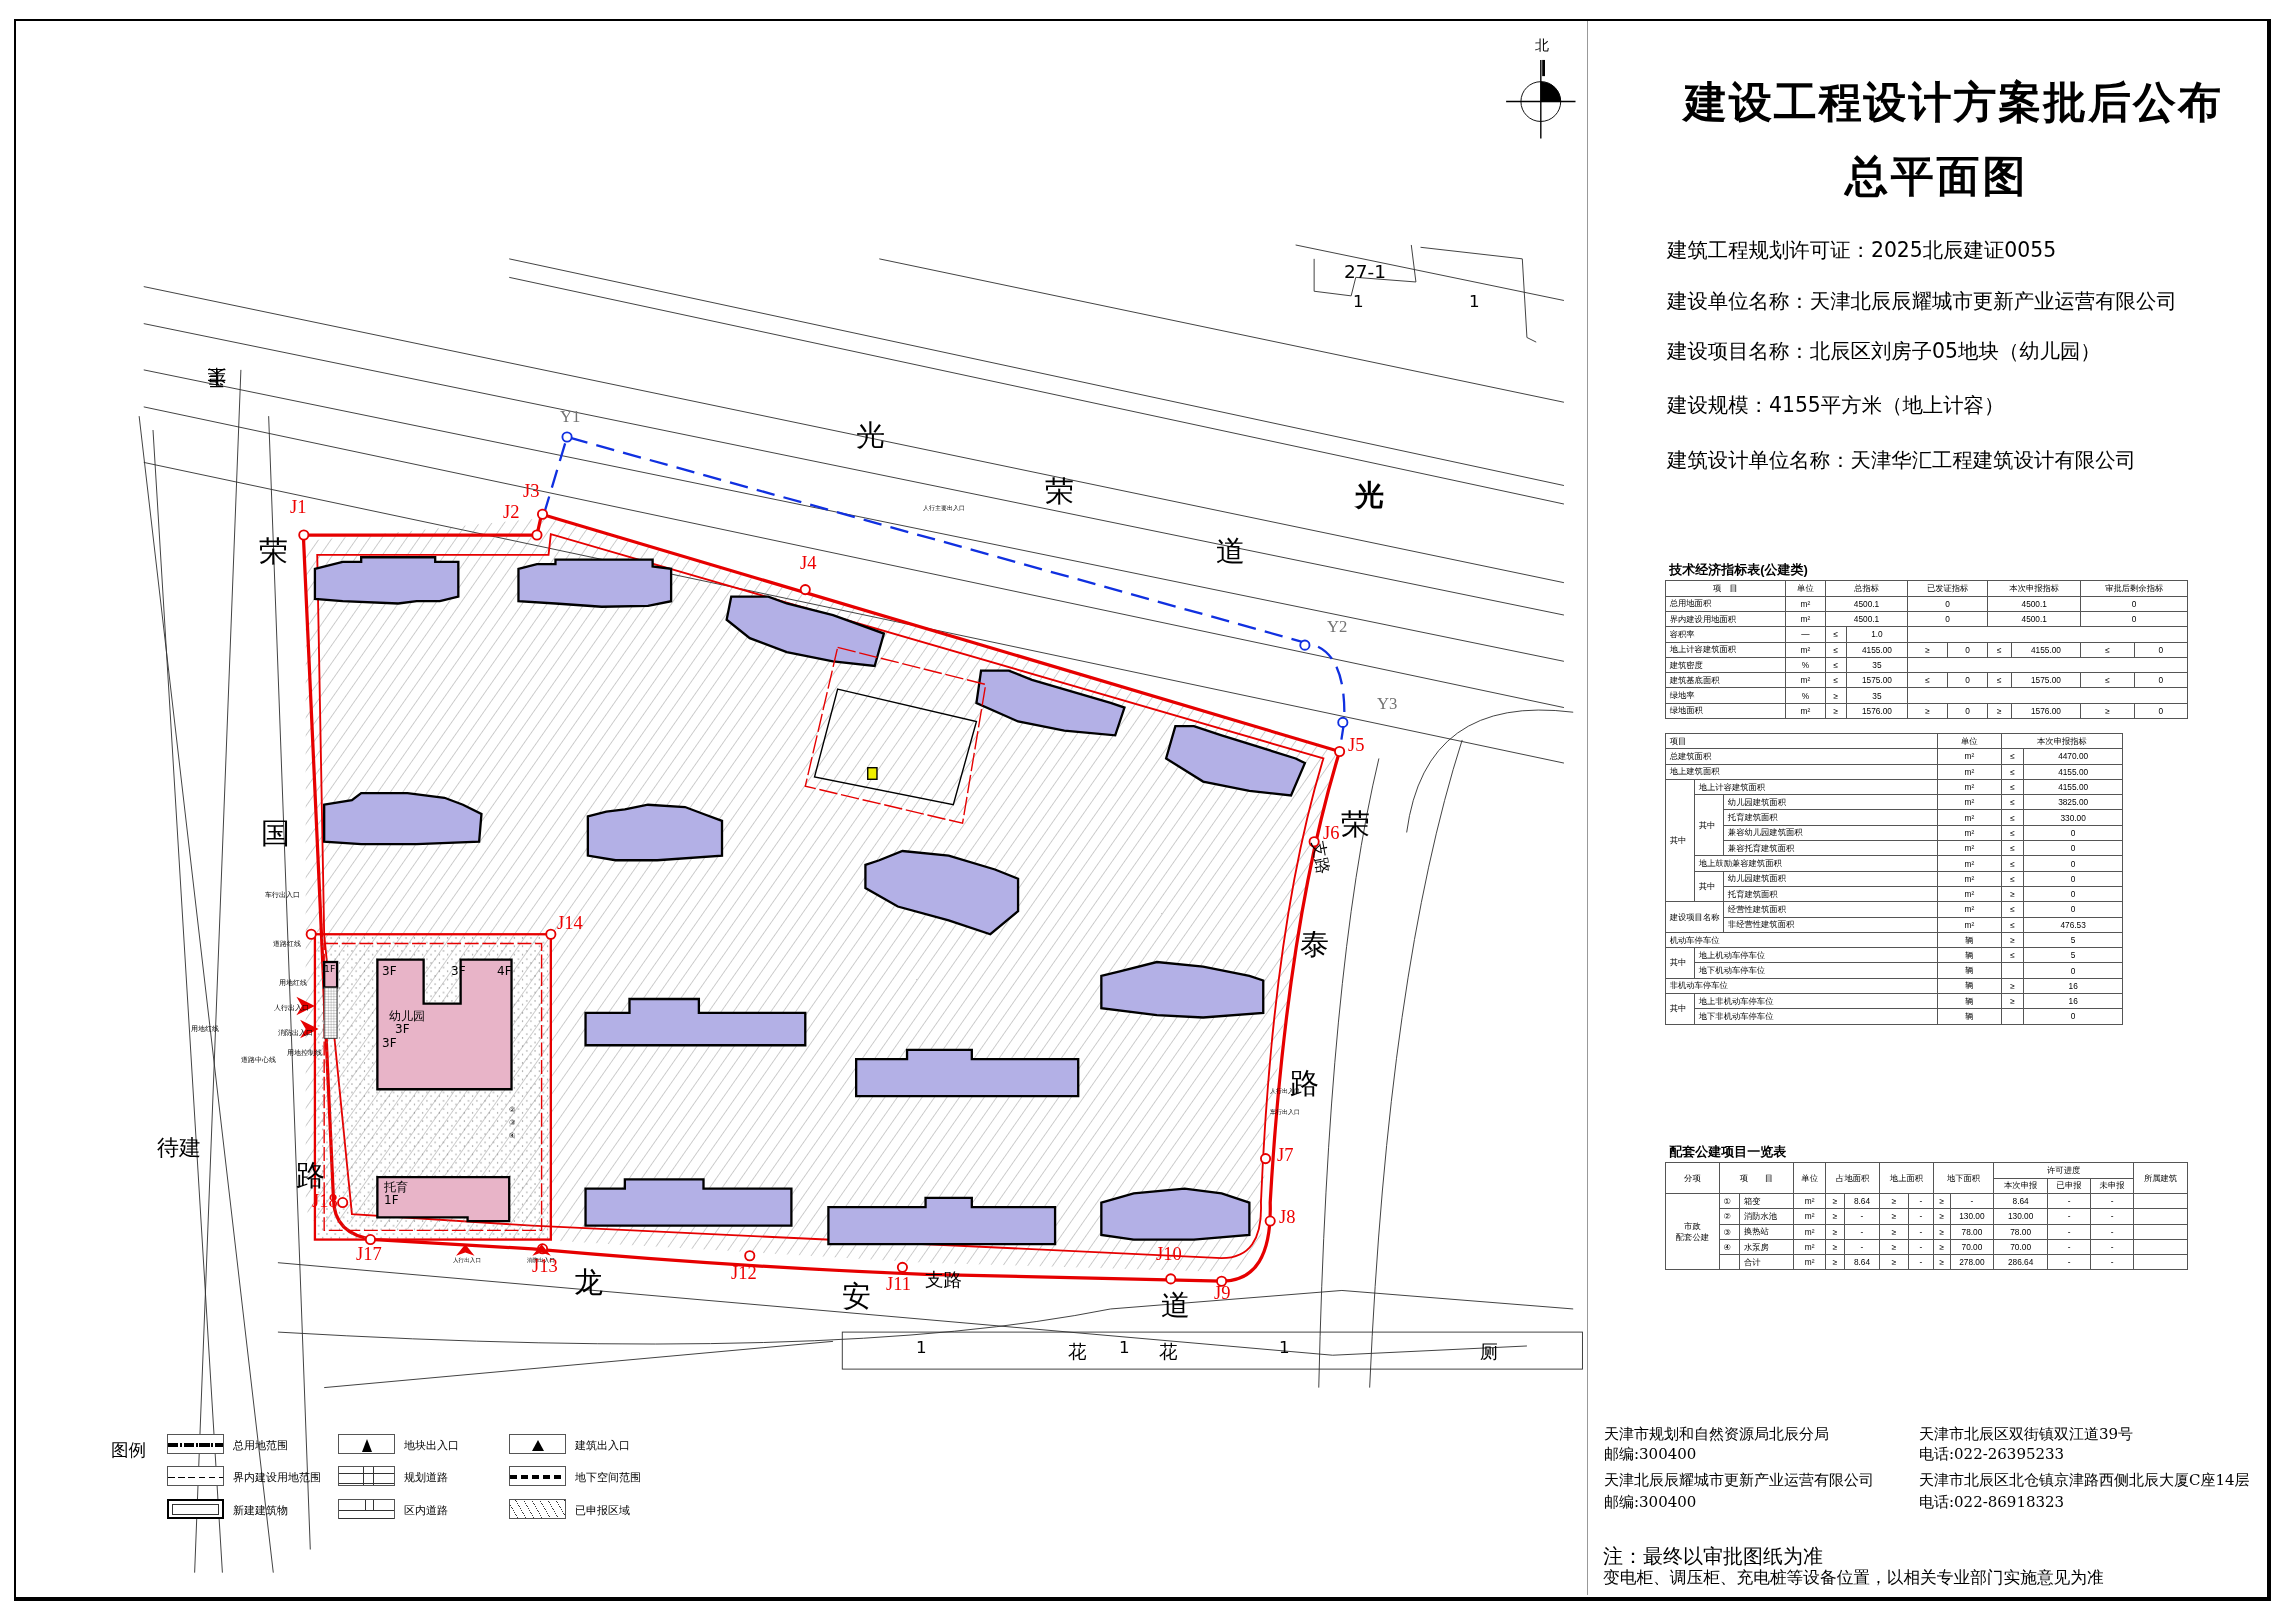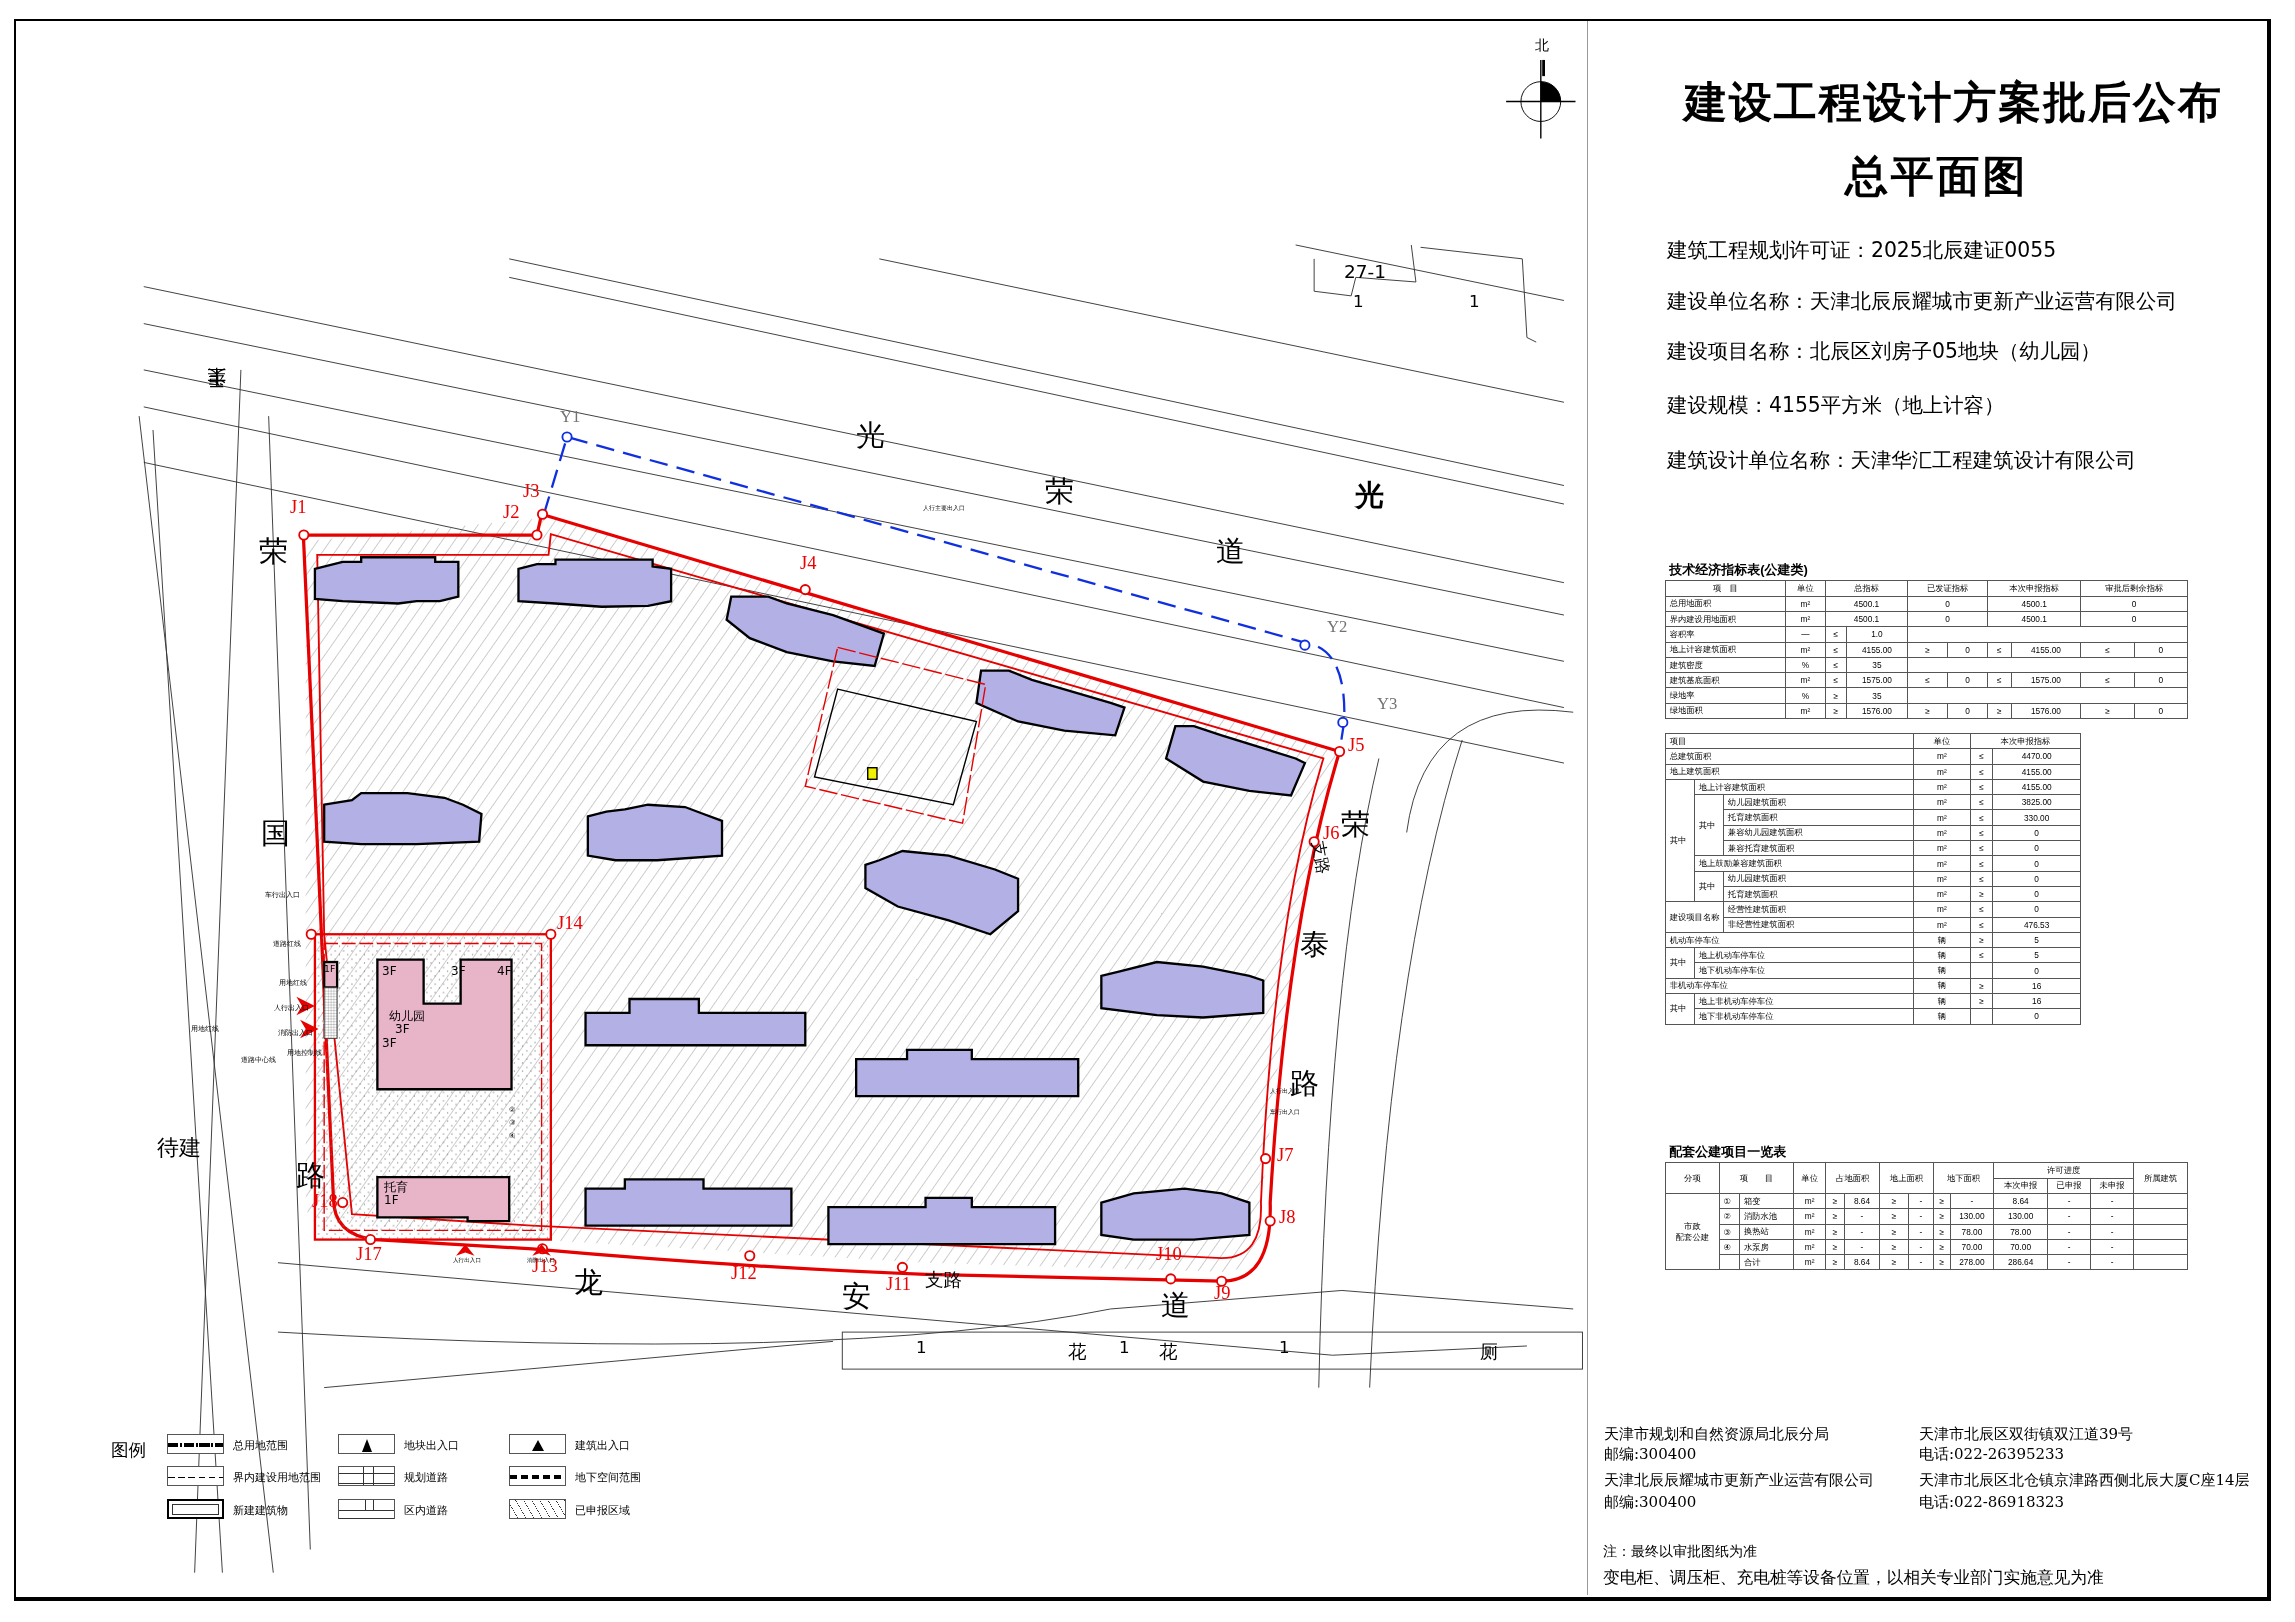--- a/index.html
+++ b/index.html
@@ -391,21 +391,21 @@
         <td class="c">≥</td>
         <td class="c">0</td>
         <td class="c">≥</td>
         <td class="c">1576.00</td>
         <td class="c">≥</td>
         <td class="c">0</td>
       </tr>
 </tbody>
   </table>
 
-<table class="tbl" style="left:1665px;top:733px;width:416px;">
+<table class="tbl" style="left:1665px;top:733px;width:458px;">
   <tbody>
       <tr>
         <td colspan="3">项目</td>
         <td class="c">单位</td>
         <td class="c" colspan="2">本次申报指标</td>
       </tr>
   <tr>
         <td colspan="3">总建筑面积</td>
         <td class="c">m²</td>
         <td class="c" style="width:14px">≤</td>
@@ -623,15 +623,15 @@
   </table>
 
 <div class="footer" style="left:1604px;top:1425px;">天津市规划和自然资源局北辰分局</div>
 <div class="footer" style="left:1702px;top:1425px;left:1919px;">天津市北辰区双街镇双江道39号</div>
 <div class="footer" style="left:1604px;top:1445px;">邮编:300400</div>
 <div class="footer" style="left:1919px;top:1445px;">电话:022-26395233</div>
 <div class="footer" style="left:1604px;top:1471px;">天津北辰辰耀城市更新产业运营有限公司</div>
 <div class="footer" style="left:1919px;top:1471px;">天津市北辰区北仓镇京津路西侧北辰大厦C座14层</div>
 <div class="footer" style="left:1604px;top:1493px;">邮编:300400</div>
 <div class="footer" style="left:1919px;top:1493px;">电话:022-86918323</div>
-<div class="footer" style="left:1603px;top:1543px;font-size:14px;">注：最终以审批图纸为准</div>
+<div class="footer" style="left:1603px;top:1543px;font-size:20px;">注：最终以审批图纸为准</div>
 <div class="footer" style="left:1603px;top:1566px;font-size:16.7px;">变电柜、调压柜、充电桩等设备位置，以相关专业部门实施意见为准</div>
 
 
 </body></html>

